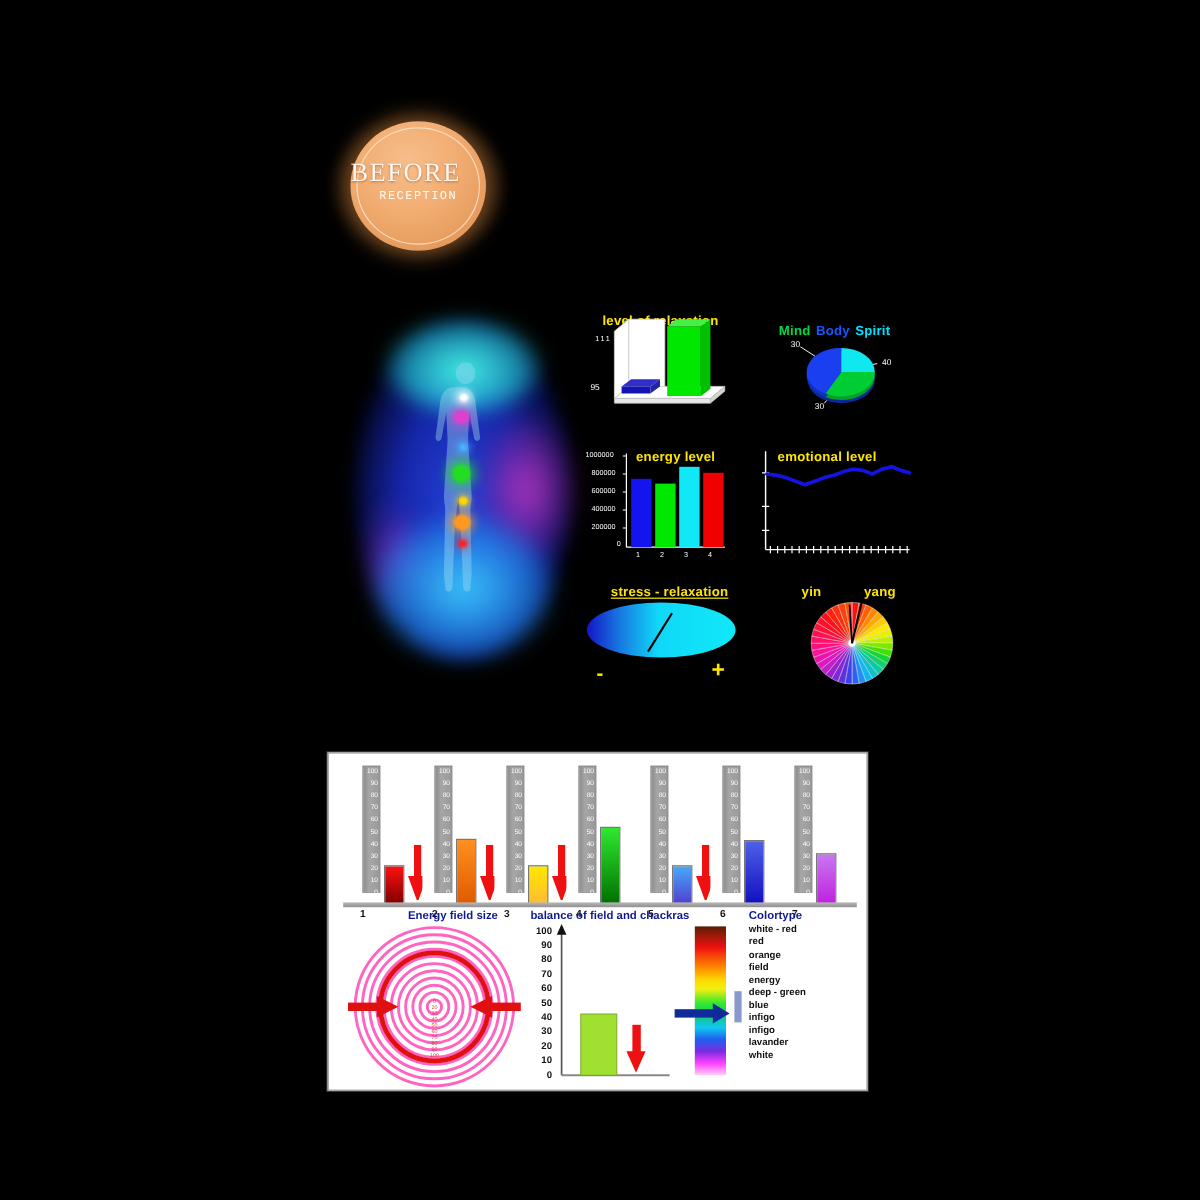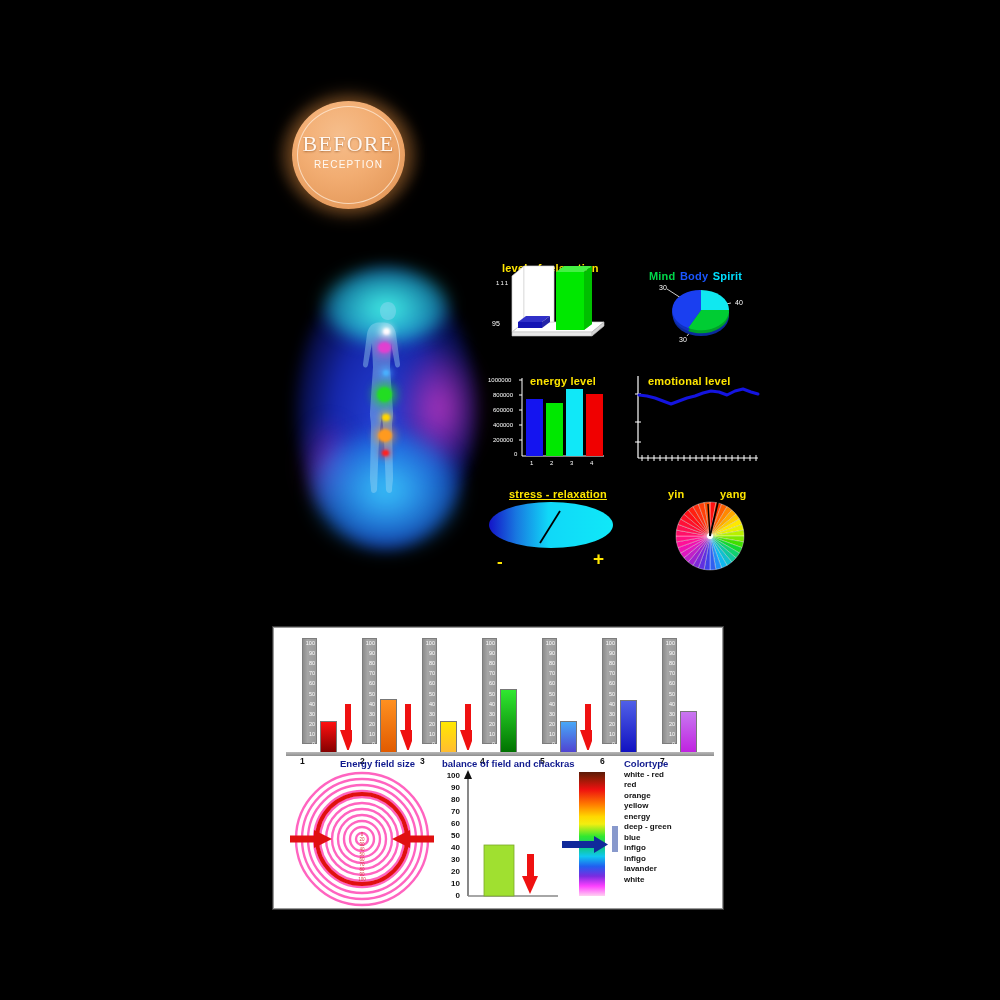--- a/index.html
+++ b/index.html
@@ -32,27 +32,27 @@
     position:absolute; left:292px; top:101px; width:113px; height:108px;
     border-radius:50%;
     background:radial-gradient(circle at 42% 32%, #f6be8c 0%, #f2ad72 42%, #e59a5c 78%, #d98c4c 100%);
     box-shadow:0 0 18px 5px rgba(235,150,70,.40);
   }
   #badge-ring {
     position:absolute; left:5px; top:5px; right:5px; bottom:5px;
     border-radius:50%; border:1px solid rgba(255,235,215,.75);
   }
   #badge-before {
-    position:absolute; left:0; right:0; top:30px; text-align:center;
+    position:absolute; left:0; right:0; top:30px; text-align:left;
     color:#fff7f0; font-family:"Liberation Serif", serif; font-size:22px;
     letter-spacing:1.3px; text-shadow:0 1px 2px rgba(120,60,15,.55);
   }
   #badge-reception {
     position:absolute; left:0; right:0; top:58px; text-align:center;
-    color:#fffaf4; font-family:Liberation Sans, sans-serif; font-size:10px;
+    color:#fffaf4; font-family:Liberation Mono, monospace; font-size:10px;
     letter-spacing:1.2px;
   }
 
   
   #aura-wrap { position:absolute; left:288px; top:258px; width:200px; height:295px; }
   .aura-layer { position:absolute; border-radius:50%; }
   #aura-outer {
     left:8px; top:10px; width:180px; height:280px;
     background:radial-gradient(ellipse at 50% 55%, rgba(40,70,230,.95) 0%, rgba(25,45,200,.85) 42%, rgba(12,22,120,.55) 68%, rgba(0,0,0,0) 85%);
     filter:blur(7px);
@@ -563,21 +563,21 @@
         <rect x="0" y="11" width="34" height="7" fill="#102a9a"></rect>
         <polygon points="32,6 46,14.5 32,23" fill="#102a9a"></polygon>
       </svg>
       <div style="position:absolute;left:338px;top:68px;width:6px;height:26px;background:#8899cc;"></div>
 
       <div class="blue-title" style="left:350px;top:0px;">Colortype</div>
       <div id="colortype-list" style="position:absolute;left:350px;top:12px;">
           <div class="colortype-item">white - red</div>
           <div class="colortype-item">red</div>
           <div class="colortype-item">orange</div>
-          <div class="colortype-item">yellow</div>
+          <div class="colortype-item">field</div>
           <div class="colortype-item">energy</div>
           <div class="colortype-item">deep - green</div>
           <div class="colortype-item">blue</div>
           <div class="colortype-item">infigo</div>
           <div class="colortype-item">infigo</div>
           <div class="colortype-item">lavander</div>
           <div class="colortype-item">white</div>
         </div>
 
     </div>

